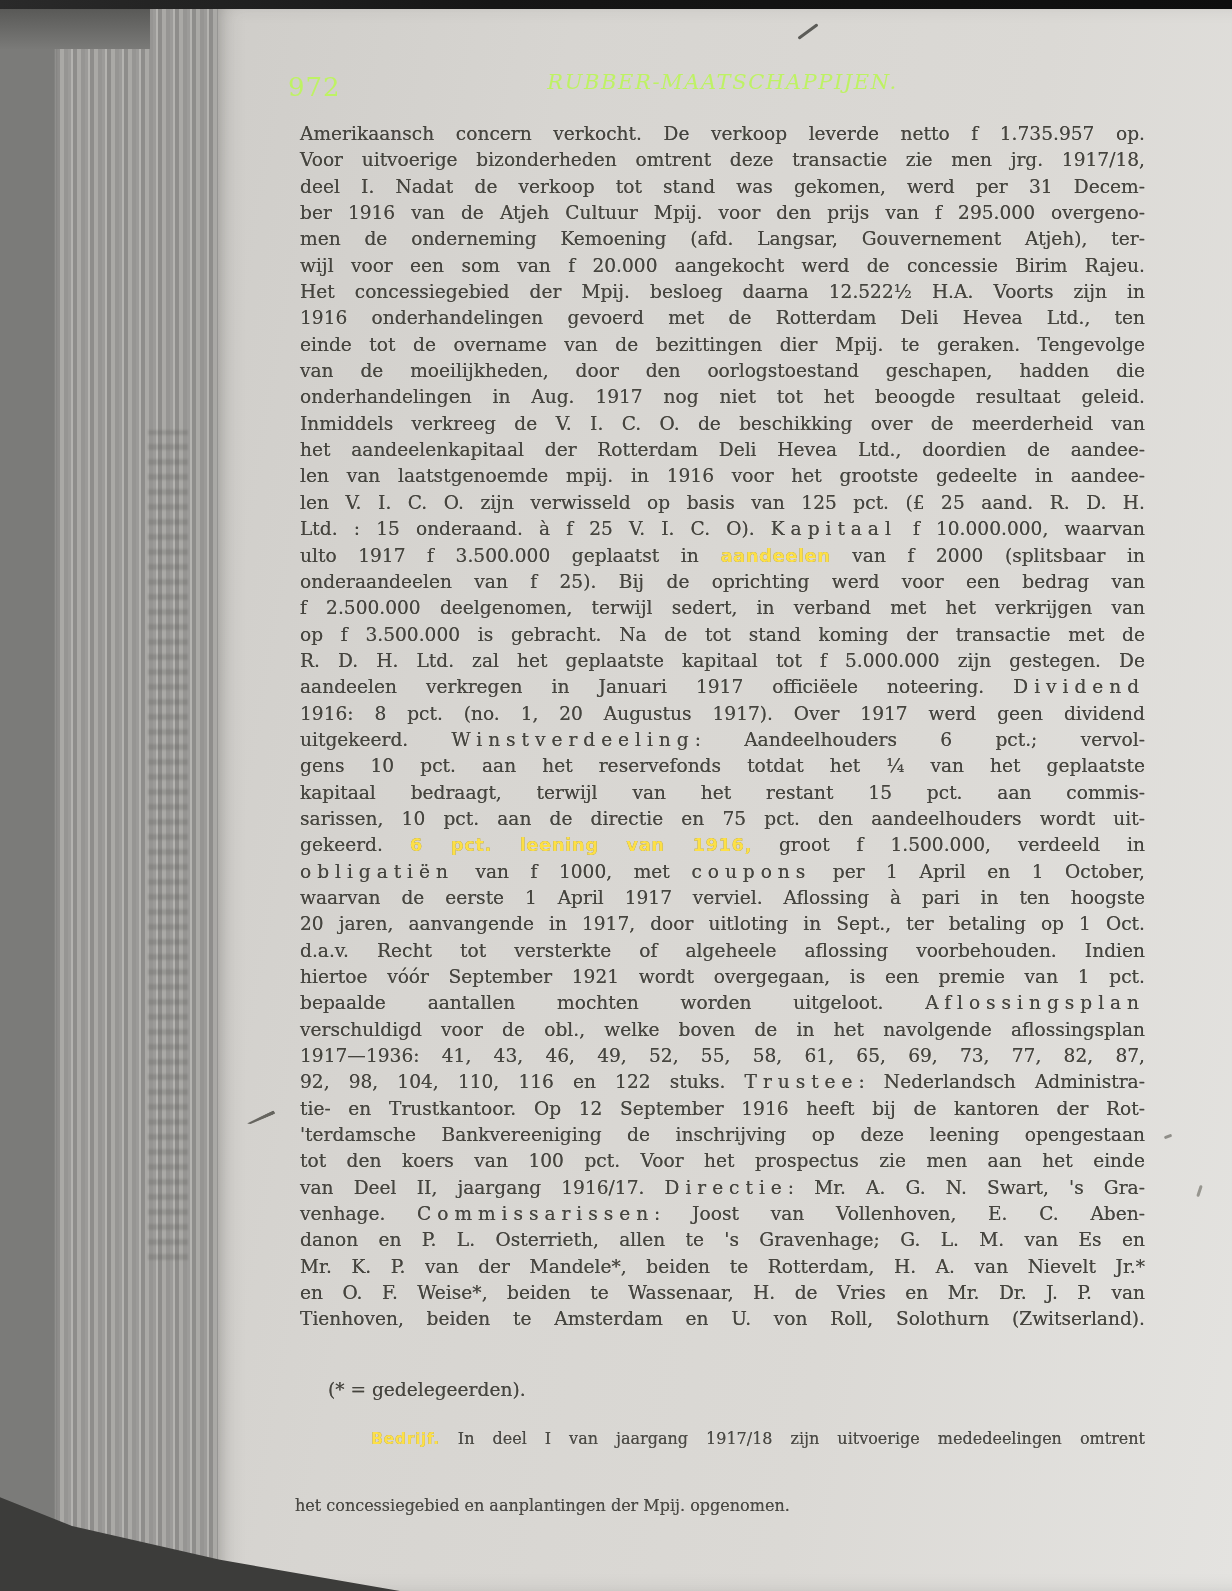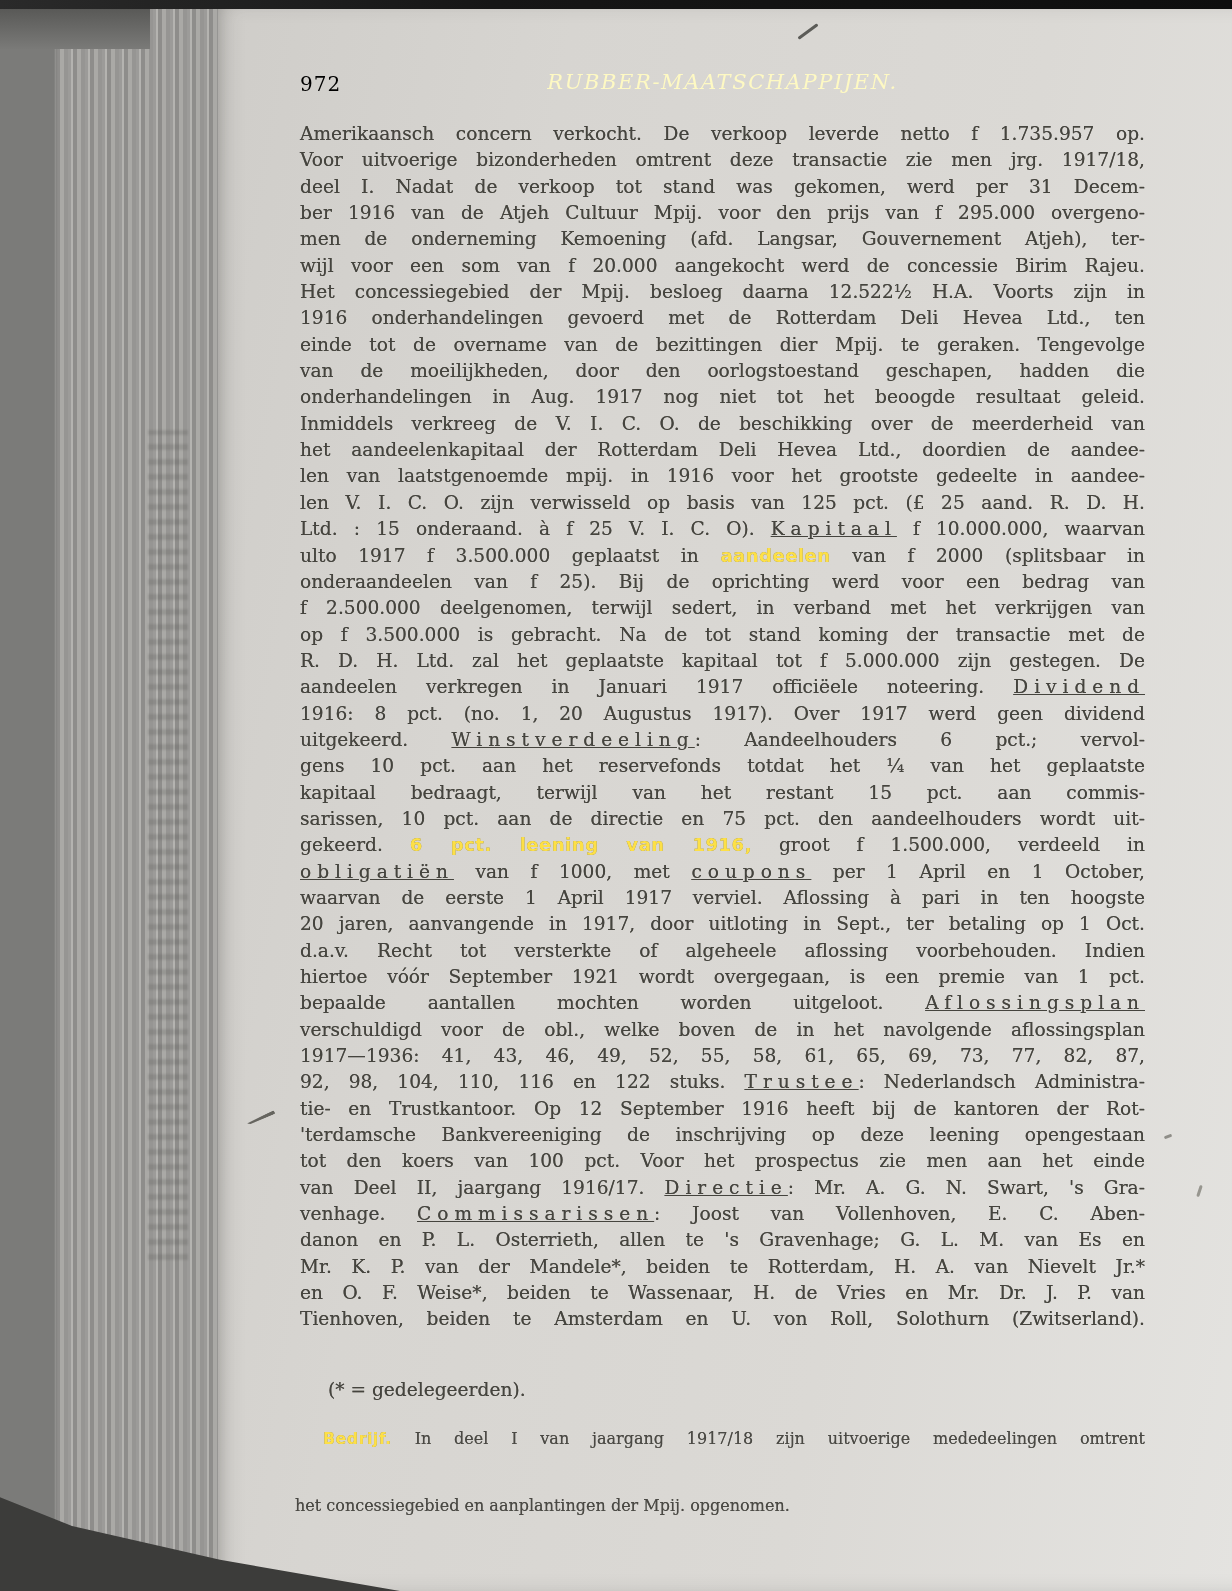--- a/index.html
+++ b/index.html
@@ -34,47 +34,47 @@
     position:absolute;left:212px;top:6px;right:0;bottom:0;
     background:linear-gradient(100deg,#cfcdc9 0%,#d7d5d1 28%,#dbd9d5 65%,#e4e3e0 100%);
     box-shadow:inset 16px 0 24px -12px rgba(55,55,53,.5);
   }
   .bottom-shadow{
     position:absolute;left:0;bottom:0;width:400px;height:125px;
     background:#3c3c3a;
     clip-path:polygon(0 25%,18% 48%,55% 75%,100% 100%,0 100%);
   }
   .page-number{
-    position:absolute;left:300px;top:72px;
-    font-size:20px;color:#000000;letter-spacing:1px;
+    position:absolute;left:288px;top:72px;
+    font-size:26px;color:#bef264;letter-spacing:1px;
   }
   .running-header{
     position:absolute;left:300px;top:70px;width:845px;
     text-align:center;font-style:italic;font-size:21px;
-    letter-spacing:1.6px;color:#fef9c3;
+    letter-spacing:1.6px;color:#bef264;
   }
   .body-text{
     position:absolute;left:300px;top:121px;width:845px;
     font-size:18.6px;line-height:26.35px;color:#45443e;
     text-shadow:0 0 .6px rgba(70,68,62,.75);
   }
   .line{text-align:justify;text-align-last:justify;}
   .line.no-justify{text-align:left;text-align-last:left;margin-top:44px;}
   .line.indent{padding-left:28px;}
   .bold{
     font-family:"DejaVu Sans","Liberation Sans",sans-serif;
     font-weight:700;font-size:.97em;letter-spacing:.5px;color:#fde047;
   }
-  .spaced{letter-spacing:.32em;text-decoration:underline;}
+  .spaced{letter-spacing:.32em;}
   .footnote{
     position:absolute;left:295px;top:1428px;width:850px;
     font-size:16px;line-height:22.5px;color:#4a4944;
     text-shadow:0 0 .5px rgba(70,68,62,.7);
   }
-  .footnote .bold{font-size:.99em;}
+  .footnote .bold{font-size:.99em;margin-left:48px;}
   .pen-mark{position:absolute;border-radius:2px;}
   .pen-mark-top{
     left:796px;top:30px;width:24px;height:3px;background:#5c5c58;
     transform:rotate(-36deg);
   }
   .pen-mark-margin{
     left:246px;top:1116px;width:30px;height:4px;background:#66655f;
     transform:rotate(-24deg);
     clip-path:polygon(0 35%,100% 0,100% 100%,10% 80%);
   }

